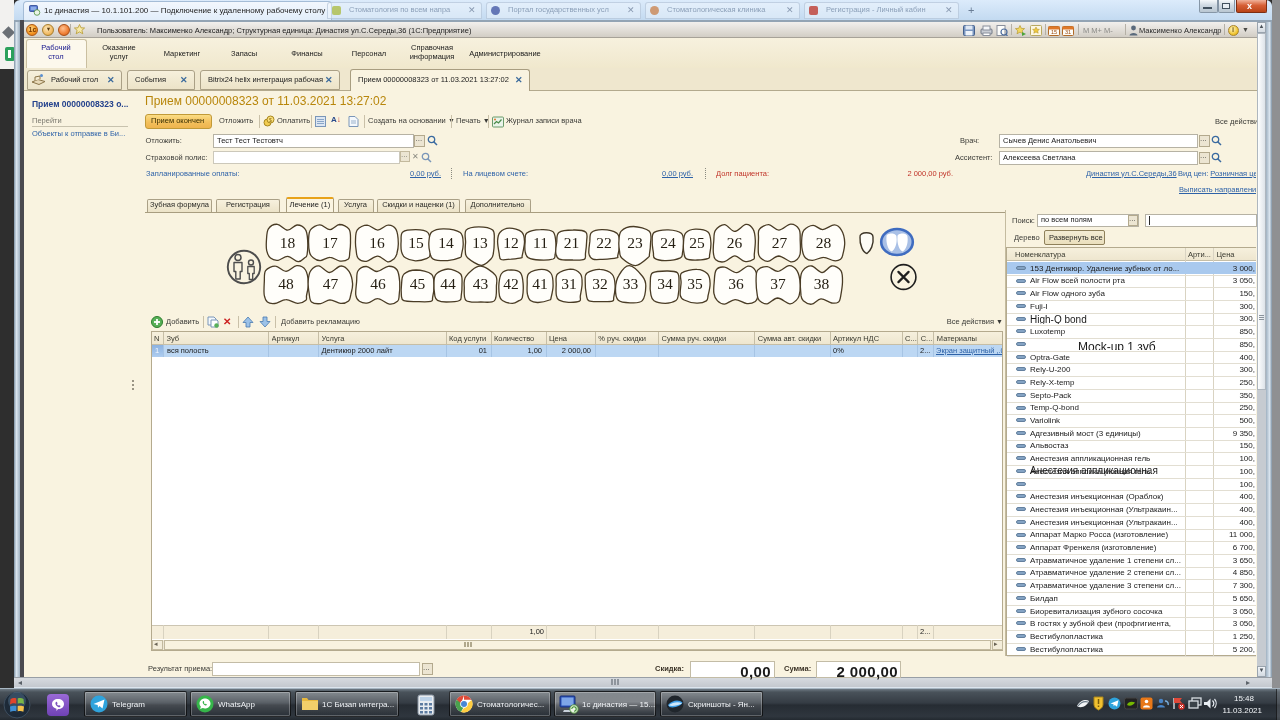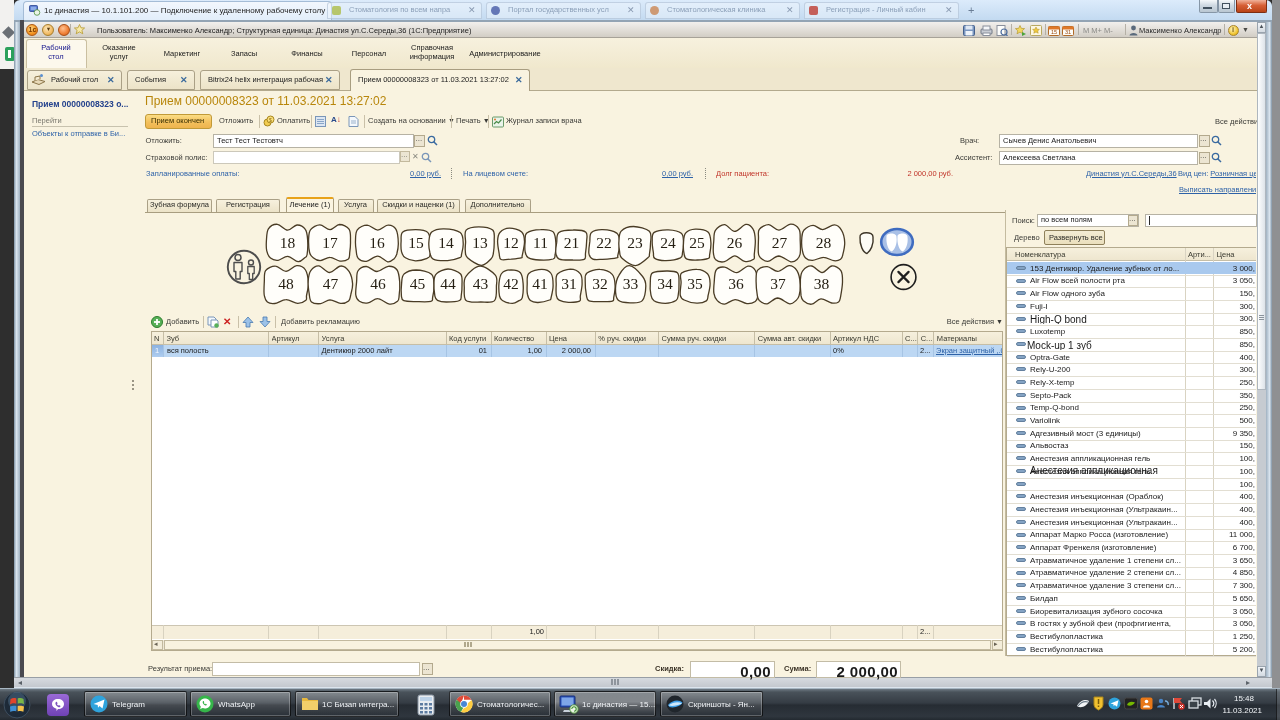--- a/index.html
+++ b/index.html
@@ -482,21 +482,21 @@
 <div class="a" style="left:1007px;top:312.6px;width:249px;height:1px;background:#e2ded2"></div>
 <div class="a" style="left:1016px;top:316.6px;width:9.5px;height:4px;background:#84a3c4;border:1px solid #64809e;border-radius:2px"></div>
 <div class="a" style="left:1030px;top:314.4px;width:153px;height:10px;overflow:hidden;font-size:10px;color:#1a1a1a">High-Q bond</div>
 <div class="tx" style="left:1255px;top:314.4px;transform:translateX(-100%);font-size:8px;color:#1a1a1a">300,</div>
 <div class="a" style="left:1007px;top:325.3px;width:249px;height:1px;background:#e2ded2"></div>
 <div class="a" style="left:1016px;top:329.3px;width:9.5px;height:4px;background:#84a3c4;border:1px solid #64809e;border-radius:2px"></div>
 <div class="a" style="left:1030px;top:327.1px;width:153px;height:10px;overflow:hidden;font-size:8px;color:#1a1a1a">Luxotemp</div>
 <div class="tx" style="left:1255px;top:327.1px;transform:translateX(-100%);font-size:8px;color:#1a1a1a">850,</div>
 <div class="a" style="left:1007px;top:338.0px;width:249px;height:1px;background:#e2ded2"></div>
 <div class="a" style="left:1016px;top:342.0px;width:9.5px;height:4px;background:#84a3c4;border:1px solid #64809e;border-radius:2px"></div>
-<div class="a" style="left:1027px;top:339.8px;width:153px;height:10px;overflow:hidden;font-size:10px;color:#1a1a1a">Mock-up 1 зуб</div>
+<div class="a" style="left:1078px;top:339.8px;width:153px;height:10px;overflow:hidden;font-size:12px;color:#1a1a1a">Mock-up 1 зуб</div>
 <div class="tx" style="left:1255px;top:339.8px;transform:translateX(-100%);font-size:8px;color:#1a1a1a">850,</div>
 <div class="a" style="left:1007px;top:350.7px;width:249px;height:1px;background:#e2ded2"></div>
 <div class="a" style="left:1016px;top:354.7px;width:9.5px;height:4px;background:#84a3c4;border:1px solid #64809e;border-radius:2px"></div>
 <div class="a" style="left:1030px;top:352.5px;width:153px;height:10px;overflow:hidden;font-size:8px;color:#1a1a1a">Optra-Gate</div>
 <div class="tx" style="left:1255px;top:352.5px;transform:translateX(-100%);font-size:8px;color:#1a1a1a">400,</div>
 <div class="a" style="left:1007px;top:363.4px;width:249px;height:1px;background:#e2ded2"></div>
 <div class="a" style="left:1016px;top:367.4px;width:9.5px;height:4px;background:#84a3c4;border:1px solid #64809e;border-radius:2px"></div>
 <div class="a" style="left:1030px;top:365.2px;width:153px;height:10px;overflow:hidden;font-size:8px;color:#1a1a1a">Rely-U-200</div>
 <div class="tx" style="left:1255px;top:365.2px;transform:translateX(-100%);font-size:8px;color:#1a1a1a">300,</div>
 <div class="a" style="left:1007px;top:376.1px;width:249px;height:1px;background:#e2ded2"></div>

